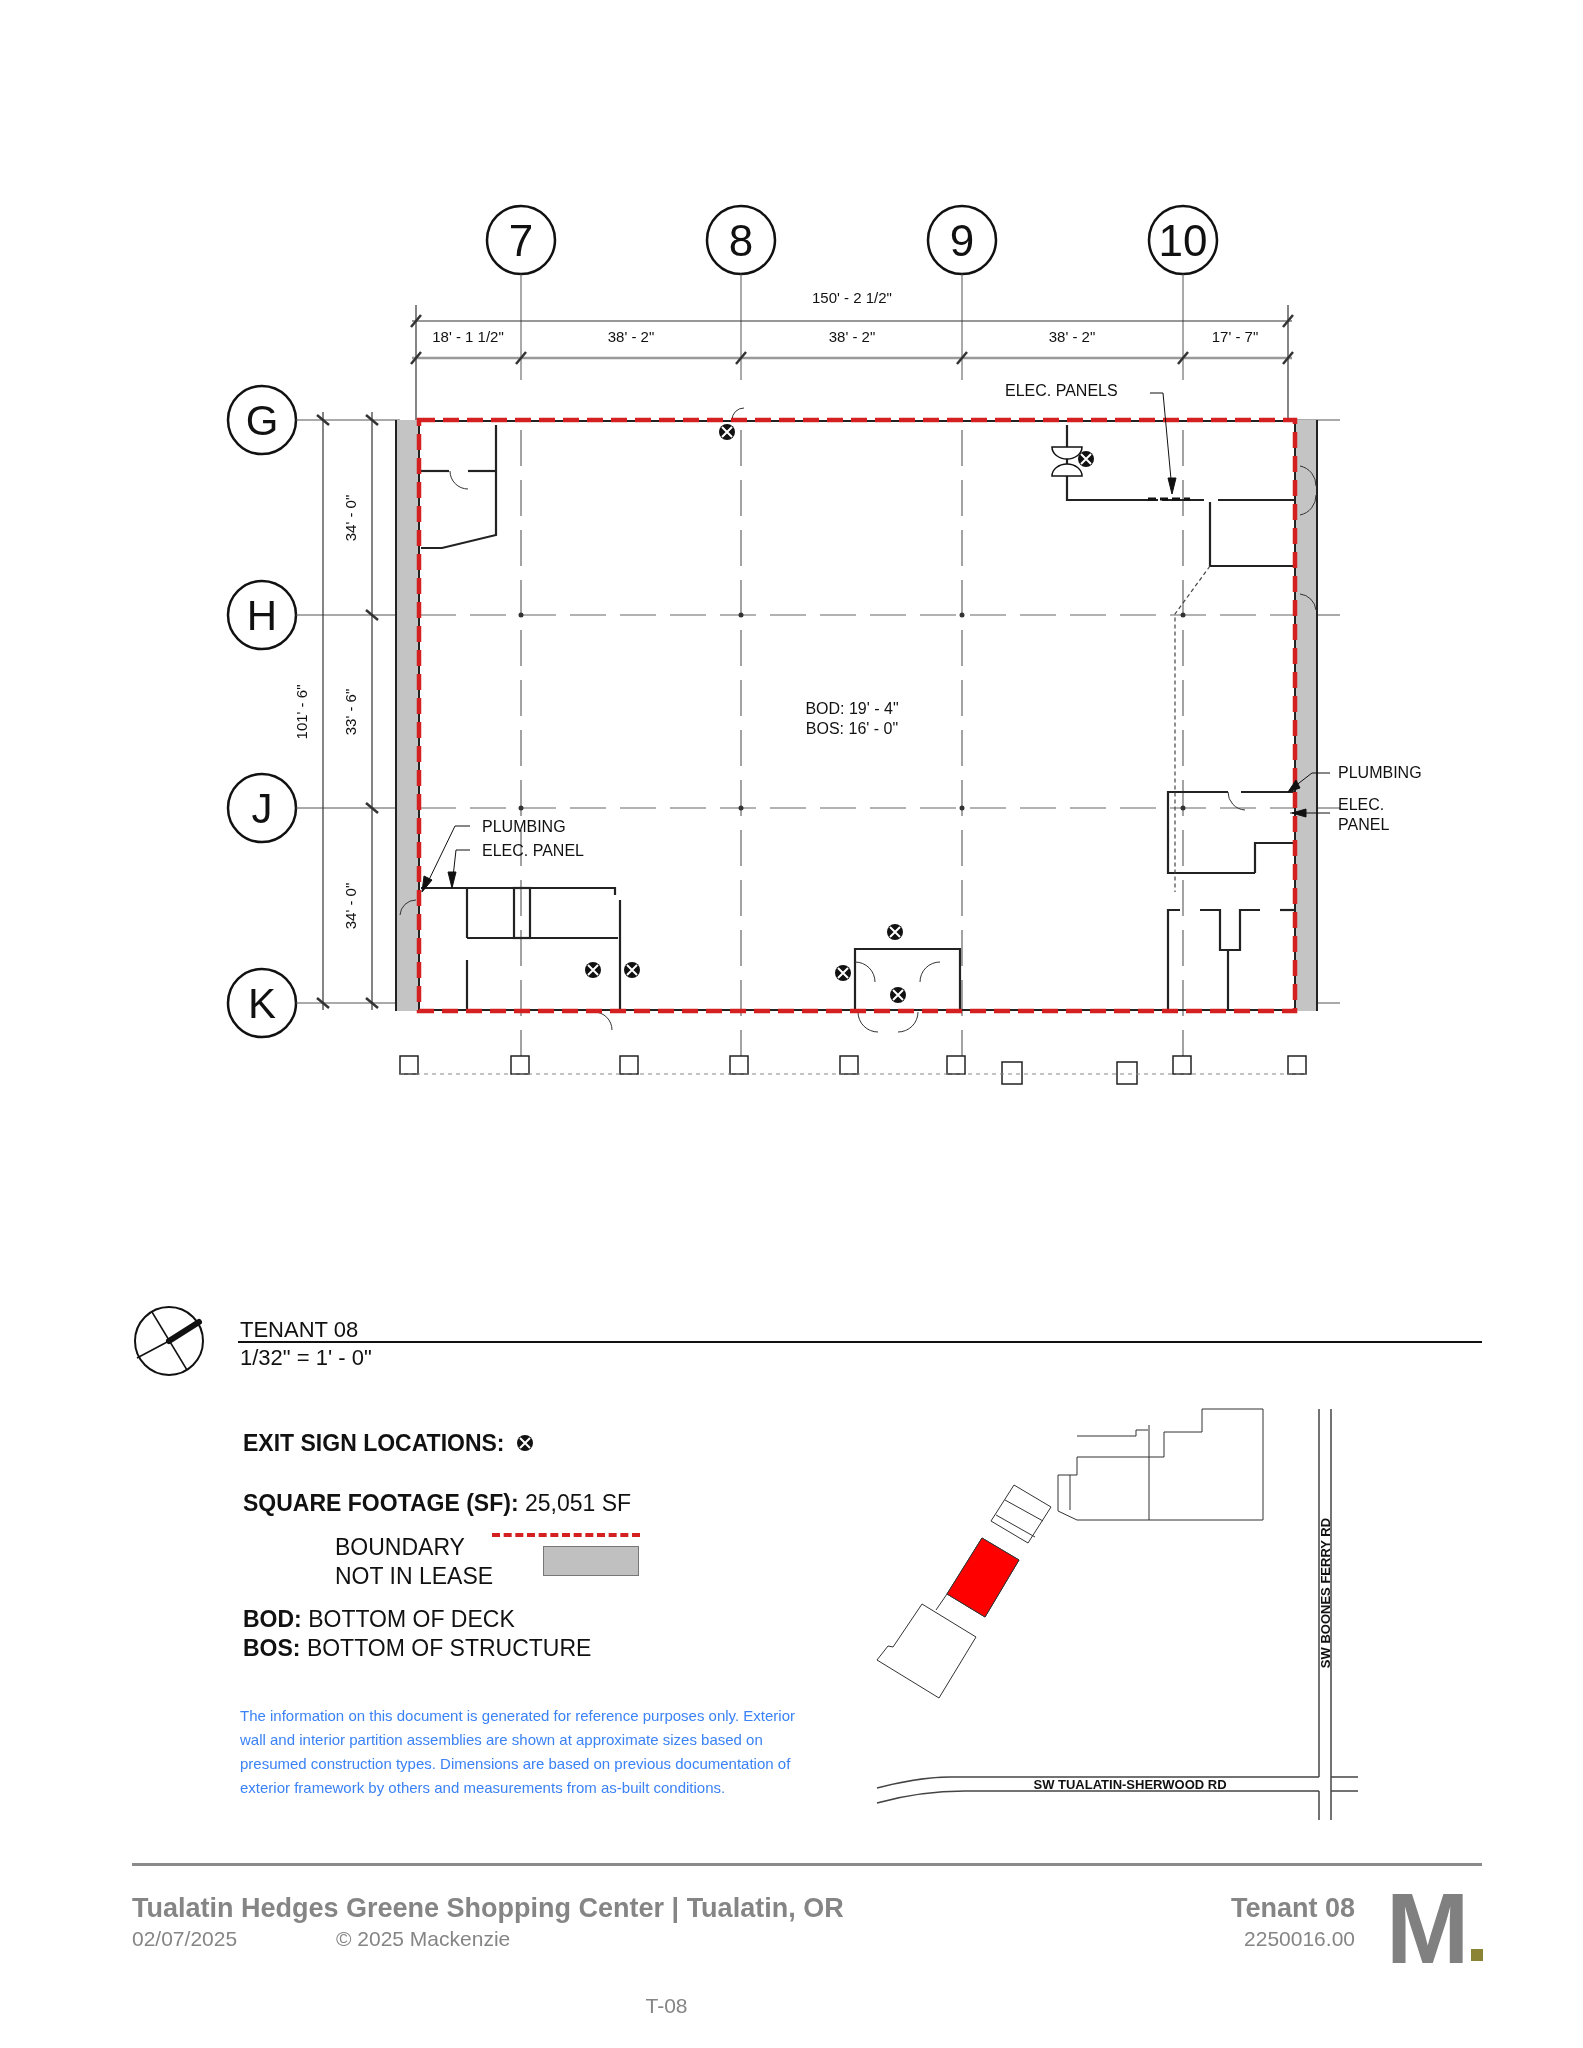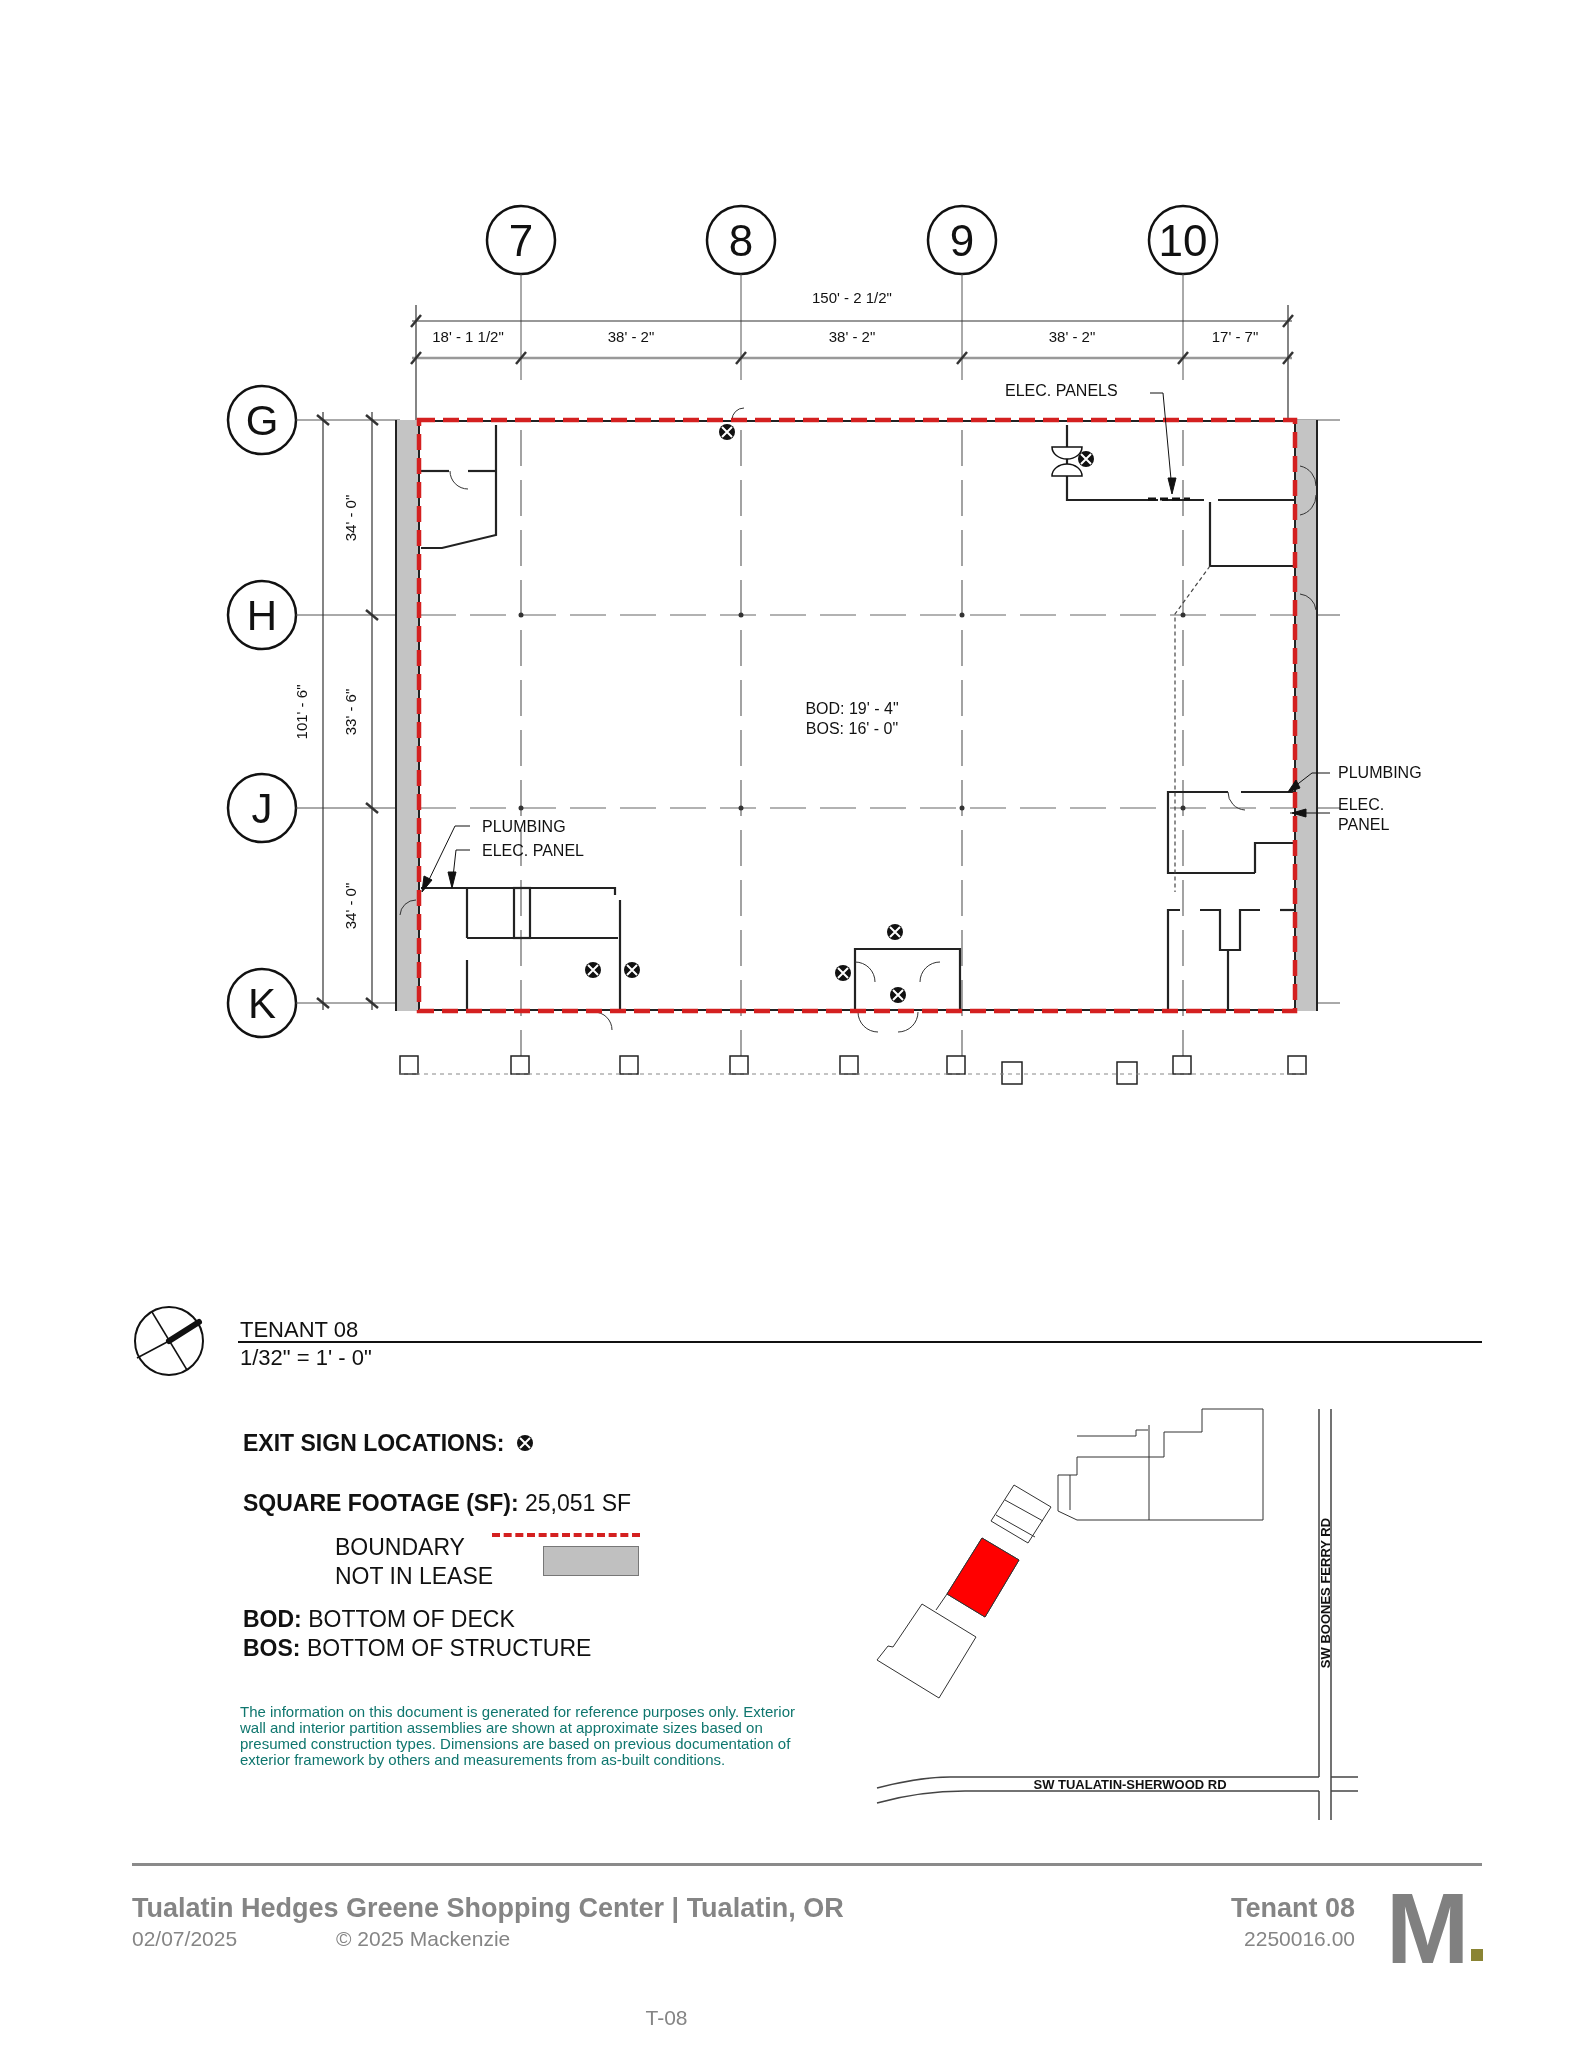--- a/index.html
+++ b/index.html
@@ -7,28 +7,28 @@
   .abs { position:absolute; }
   svg text { font-family:"Liberation Sans", sans-serif; }
   .title-block-name { left:240px; top:1317px; font-size:22px; }
   .title-block-scale { left:240px; top:1345px; font-size:22px; }
   .title-rule { left:238px; top:1341px; width:1244px; height:2px; background:#111; }
   .legend-line { font-size:23px; white-space:nowrap; }
   .legend-line b { font-weight:bold; }
   .legend-sub { font-size:23px; white-space:nowrap;margin-top:16px; }
   .lease-swatch { width:94px; height:28px; background:#c0c0c0; border:1px solid #777; }
   .boundary-swatch { width:148px; height:0; border-top:4px dashed #d42020; }
-  .disclaimer { left:240px; top:1704px; width:560px; font-size:15px; line-height:16px; color:#0f766e; }
+  .disclaimer { left:240px; top:1704px; width:560px; font-size:15px; line-height:24px; color:#3b82f6; }
   .footer-rule { left:132px; top:1863px; width:1350px; height:3px; background:#8a8a8a; }
   .footer-title { left:132px; top:1893px; font-size:27px; font-weight:bold; color:#858585; }
   .footer-date { left:132px; top:1927px; font-size:21px; color:#858585; }
   .footer-copy { left:307px; top:1927px; font-size:21px; color:#858585;margin-left:29px; }
   .footer-tenant { right:228px; top:1893px; font-size:27px; font-weight:bold; color:#858585; text-align:right; }
   .footer-job { right:228px; top:1927px; font-size:21px; color:#858585; text-align:right; }
-  .footer-sheet { left:0; width:1333px; top:1994px; font-size:21px; color:#858585; text-align:center;margin-top:12px; }
+  .footer-sheet { left:0; width:1333px; top:1994px; font-size:21px; color:#858585; text-align:center; }
   .logo-m { left:1386px; top:1878px; font-size:100px; font-weight:bold; color:#808080; line-height:1; letter-spacing:-2px; }
   .logo-dot { left:1471px; top:1949px; width:12px; height:12px; background:#8a8434; }
 </style>
 </head>
 <body>
 
 <svg class="abs" style="left:0;top:0;" width="1583" height="1120" viewBox="0 0 1583 1120">
 
   <g stroke="#111" fill="none">
     <ellipse cx="521" cy="240" rx="34" ry="34" stroke-width="2.5"></ellipse>

